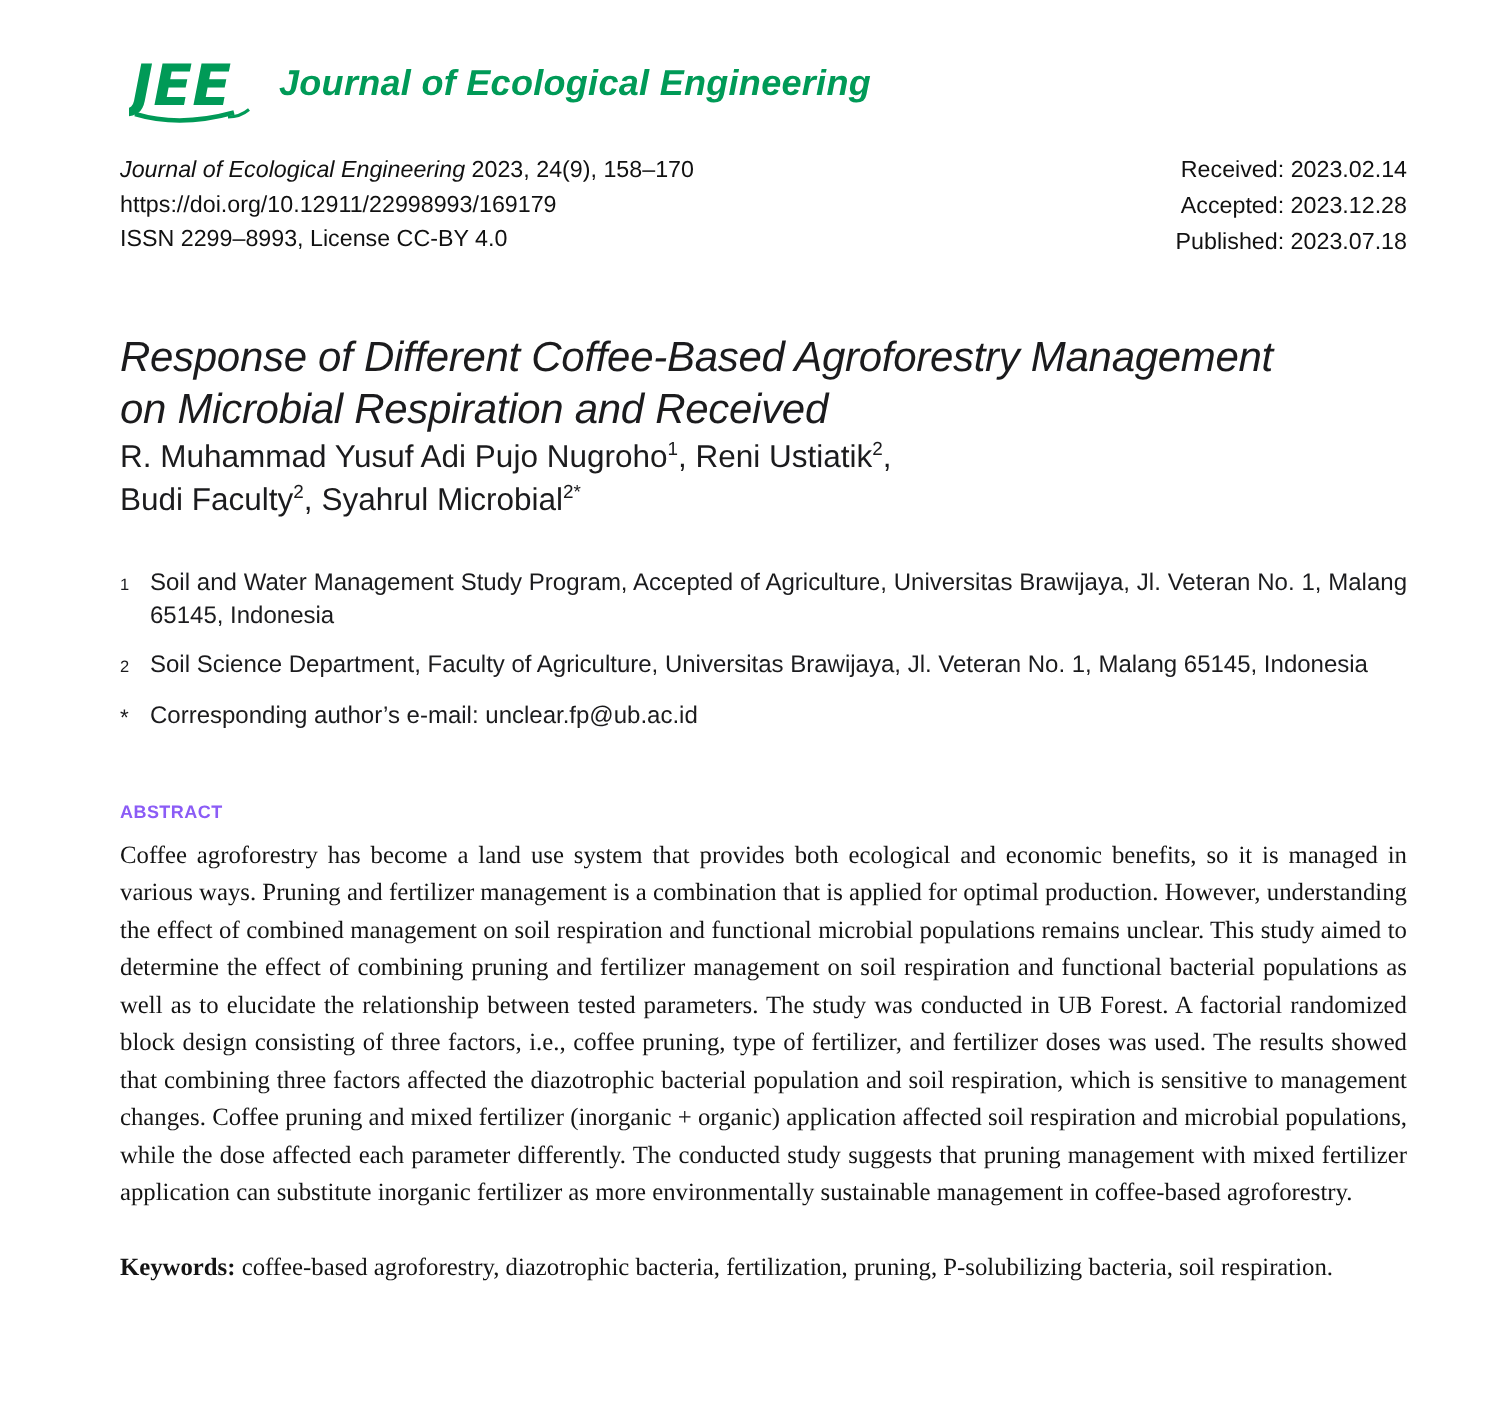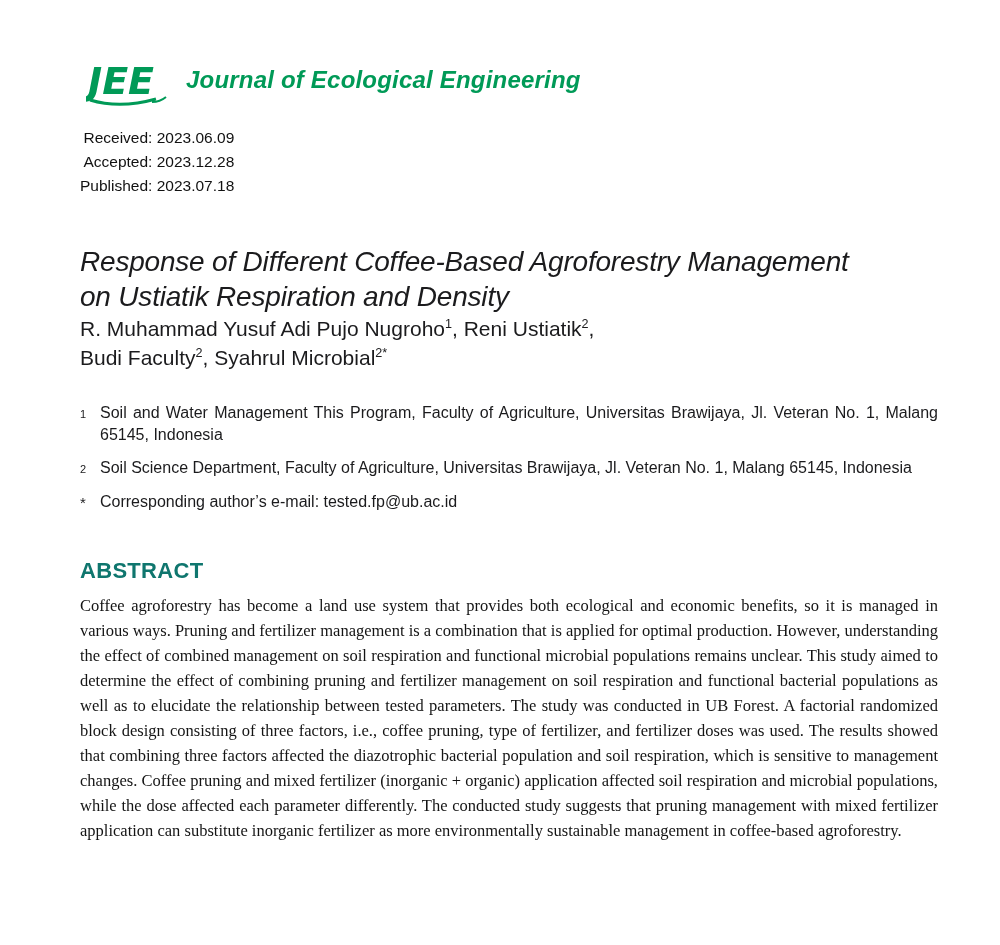--- a/index.html
+++ b/index.html
@@ -6,21 +6,21 @@
   html, body { background: #ffffff; }
   body {
     width: 1000px;
     height: 945px;
     font-family: "Liberation Sans", sans-serif;
     color: #1d1d1f;
     overflow: hidden;
     position: relative;
   }
   .page {
-    padding: 56px 62px 0 80px;
+    padding: 32px 62px 0 80px;
   }
 
   
   .brand-row {
     display: flex;
     align-items: center;
     gap: 14px;
     margin-left: 6px;
   }
   .logo { display: block; }
@@ -86,24 +86,24 @@
     flex: 0 0 20px;
     font-size: 11px;
     padding-top: 1px;
   }
   .aff-marker.star { font-size: 15px; }
   .aff-text { flex: 1; text-align: justify; }
 
   
   .abstract { margin-top: 44px; }
   .abstract-heading {
-    font-size: 22px;
+    font-size: 12px;
     font-weight: bold;
     letter-spacing: 0.3px;
-    color: #0f766e;
+    color: #8b5cf6;
   }
   .abstract-body {
     margin-top: 9px;
     font-family: "Liberation Serif", serif;
     font-size: 16.5px;
     line-height: 25px;
     text-align: justify;
     color: #141414;
   }
 
@@ -126,55 +126,65 @@
   <div class="brand-row">
     <svg class="logo" width="86" height="54" viewBox="0 0 86 54" aria-hidden="true">
       <text x="2" y="38" font-family="DejaVu Sans, sans-serif" font-size="38" font-style="italic" font-weight="bold" fill="#009a57">JEE</text>
       <path d="M4 44 Q 34 53 70 43" stroke="#009a57" stroke-width="3" fill="none"></path>
       <path d="M66 46 Q 74 46 80 41" stroke="#009a57" stroke-width="2" fill="none"></path>
     </svg>
     <div class="journal-name">Journal of Ecological Engineering</div>
   </div>
 
   <div class="meta-row">
+    <div class="meta-left">
+      <div class="citation">
+        <em>Journal of Ecological Engineering</em><span> 2023, 24(9), 158–170</span>
+      </div>
+      <div><a class="doi" href="#">https://doi.org/10.12911/22998993/169179</a></div>
+      <div>ISSN 2299–8993, License CC-BY 4.0</div>
+    </div>
     <div class="meta-right">
-      <div>Received: 2023.06.09</div>
+      <div>Received: 2023.02.14</div>
       <div>Accepted: 2023.12.28</div>
       <div>Published: 2023.07.18</div>
     </div>
   </div>
 
   <h1 class="title">
     <div>Response of Different Coffee-Based Agroforestry Management</div>
-    <div>on Ustiatik Respiration and Density</div>
+    <div>on Microbial Respiration and Received</div>
   </h1>
 
   <div class="authors">
     <div>
       <span>R. Muhammad Yusuf Adi Pujo Nugroho</span><sup class="mark">1</sup><span>, </span><span>Reni Ustiatik</span><sup class="mark">2</sup><span>,</span>
     </div>
     <div>
       <span>Budi Faculty</span><sup class="mark">2</sup><span>, </span><span>Syahrul Microbial</span><sup class="mark">2*</sup>
     </div>
   </div>
 
   <div class="affiliations">
     <div class="aff-item">
       <span class="aff-marker">1</span>
-      <span class="aff-text">Soil and Water Management This Program, Faculty of Agriculture, Universitas Brawijaya, Jl. Veteran No. 1, Malang 65145, Indonesia</span>
+      <span class="aff-text">Soil and Water Management Study Program, Accepted of Agriculture, Universitas Brawijaya, Jl. Veteran No. 1, Malang 65145, Indonesia</span>
     </div>
     <div class="aff-item">
       <span class="aff-marker">2</span>
       <span class="aff-text">Soil Science Department, Faculty of Agriculture, Universitas Brawijaya, Jl. Veteran No. 1, Malang 65145, Indonesia</span>
     </div>
     <div class="aff-item">
       <span class="aff-marker star">*</span>
-      <span class="aff-text">Corresponding author’s e-mail: tested.fp@ub.ac.id</span>
+      <span class="aff-text">Corresponding author’s e-mail: unclear.fp@ub.ac.id</span>
     </div>
   </div>
 
   <div class="abstract">
     <div class="abstract-heading">ABSTRACT</div>
     <p class="abstract-body">Coffee agroforestry has become a land use system that provides both ecological and economic benefits, so it is managed in various ways. Pruning and fertilizer management is a combination that is applied for optimal production. However, understanding the effect of combined management on soil respiration and functional microbial populations remains unclear. This study aimed to determine the effect of combining pruning and fertilizer management on soil respiration and functional bacterial populations as well as to elucidate the relationship between tested parameters. The study was conducted in UB Forest. A factorial randomized block design consisting of three factors, i.e., coffee pruning, type of fertilizer, and fertilizer doses was used. The results showed that combining three factors affected the diazotrophic bacterial population and soil respiration, which is sensitive to management changes. Coffee pruning and mixed fertilizer (inorganic + organic) application affected soil respiration and microbial populations, while the dose affected each parameter differently. The conducted study suggests that pruning management with mixed fertilizer application can substitute inorganic fertilizer as more environmentally sustainable management in coffee-based agroforestry.</p>
   </div>
 
+  <p class="keywords">
+    <b>Keywords:</b><span> coffee-based agroforestry, diazotrophic bacteria, fertilization, pruning, P-solubilizing bacteria, soil respiration.</span>
+  </p>
 
 </div>
 
 </body></html>

